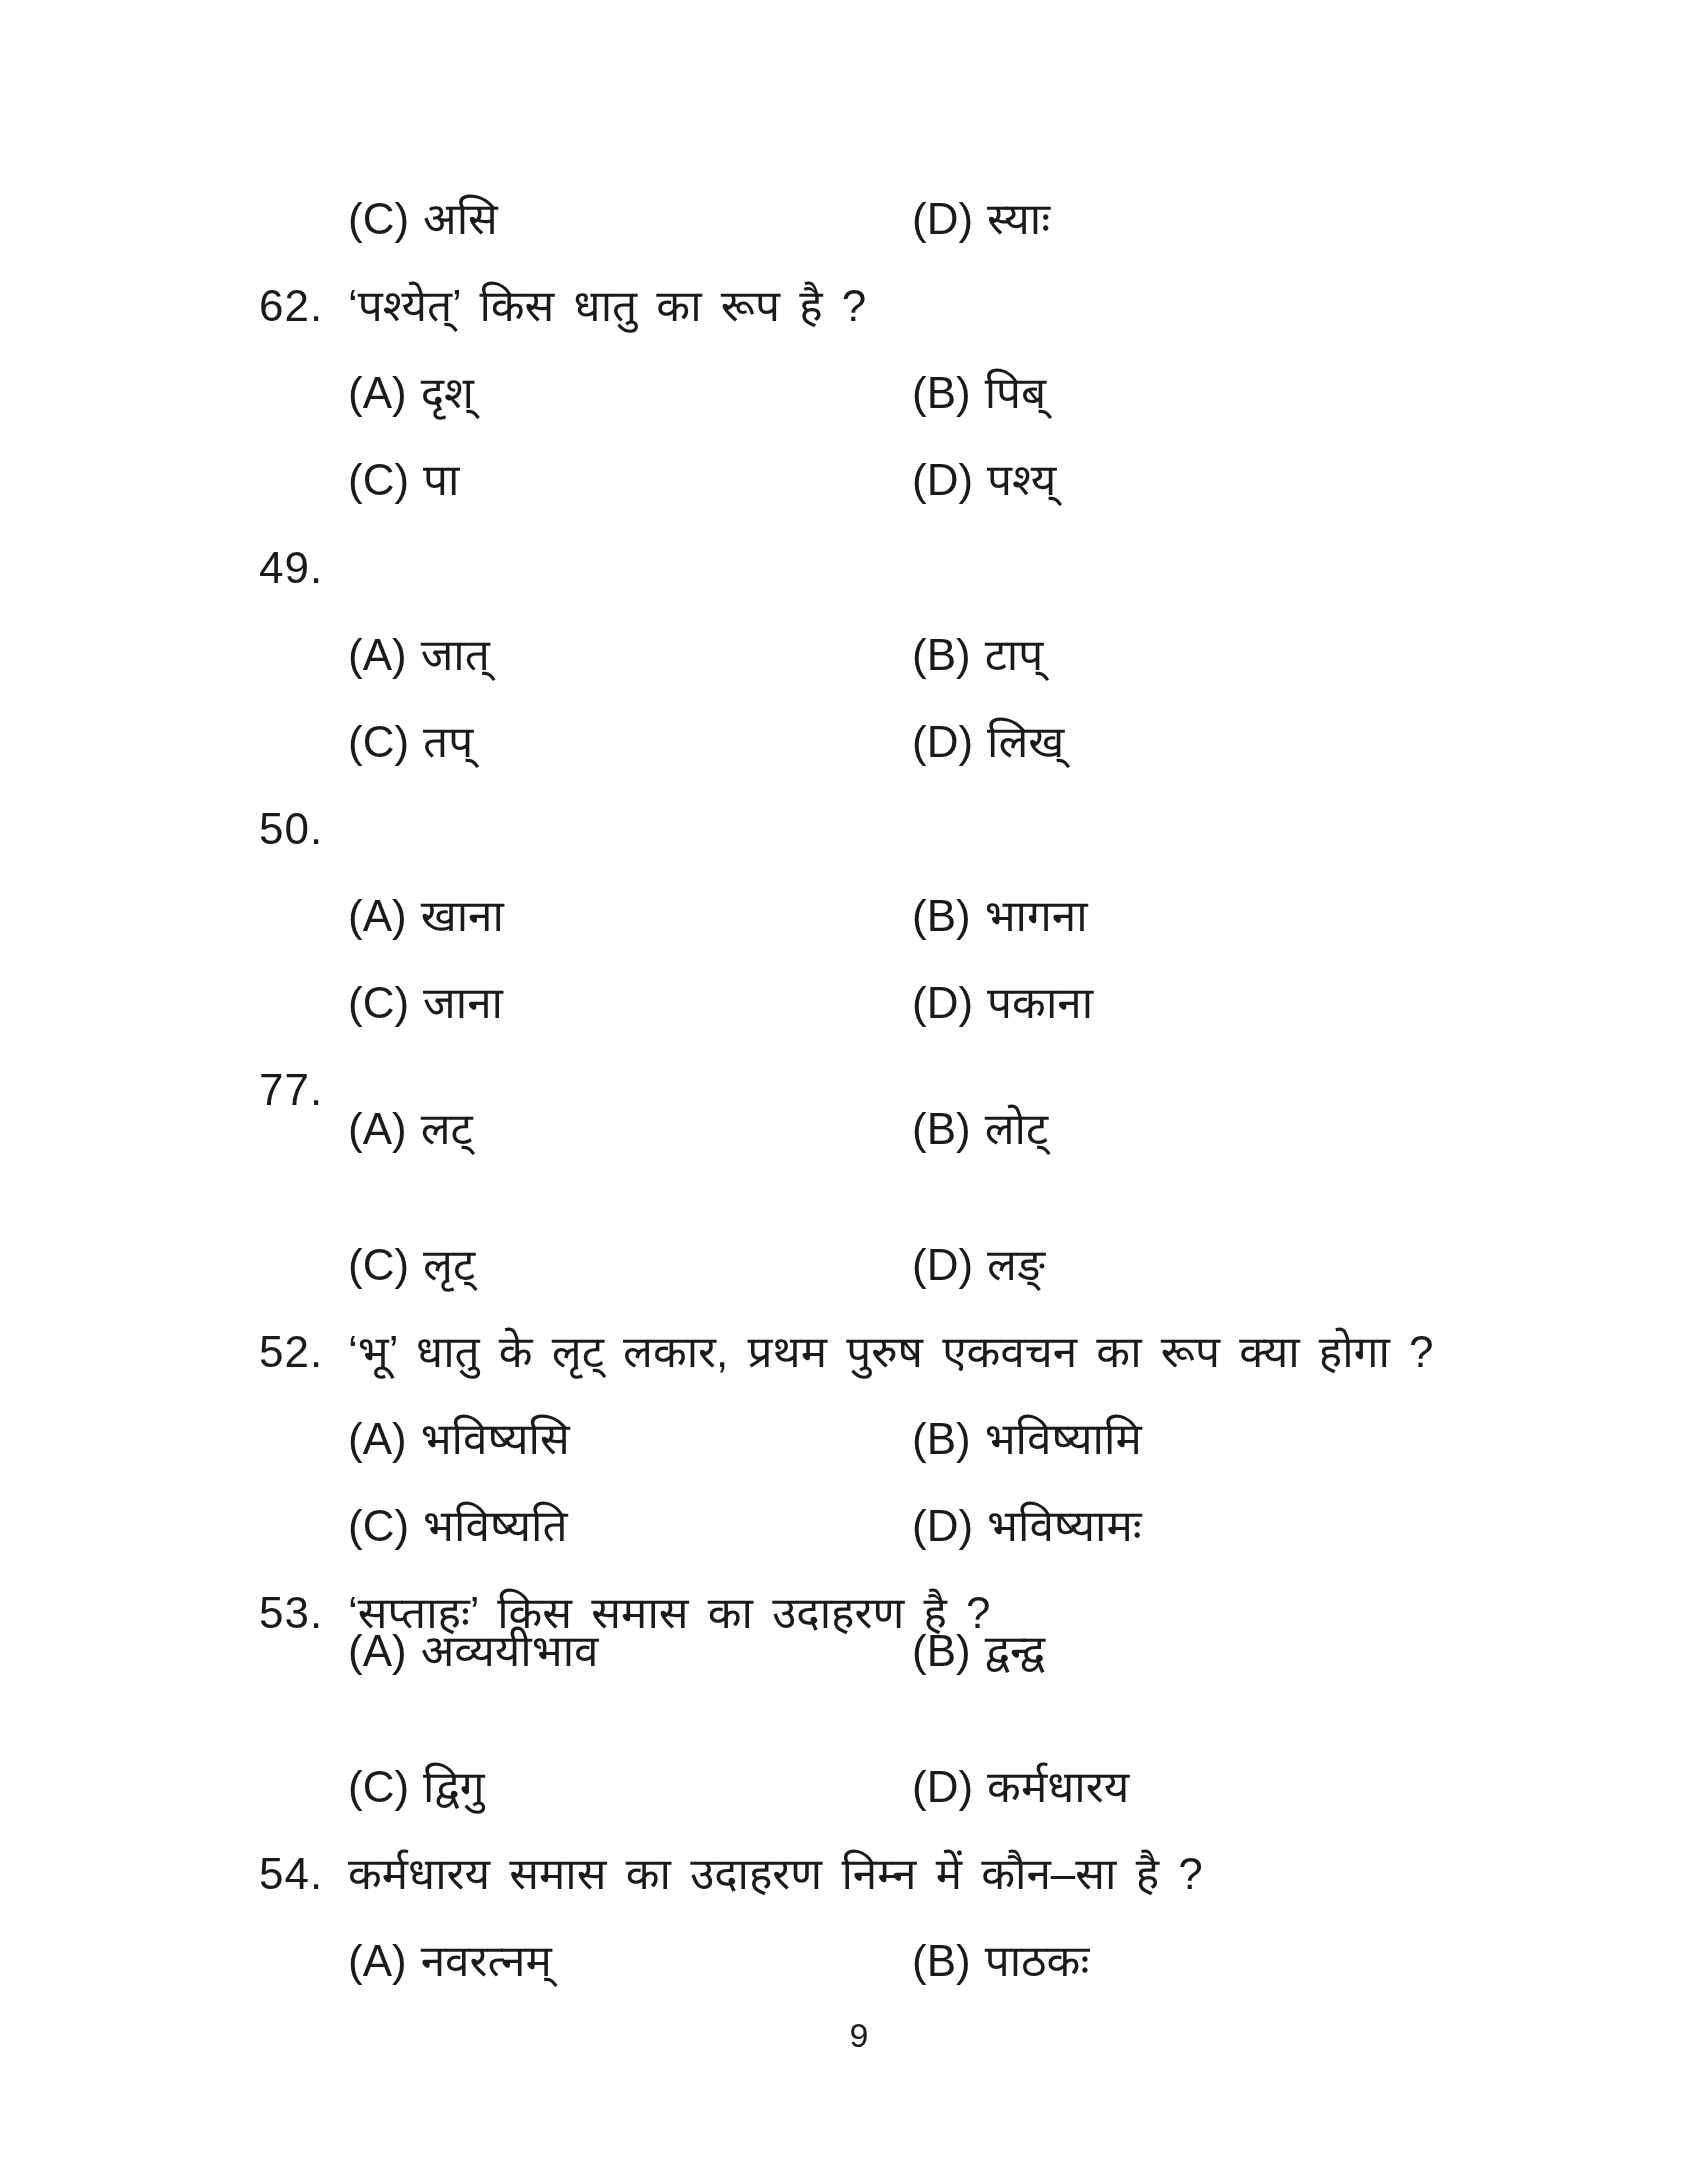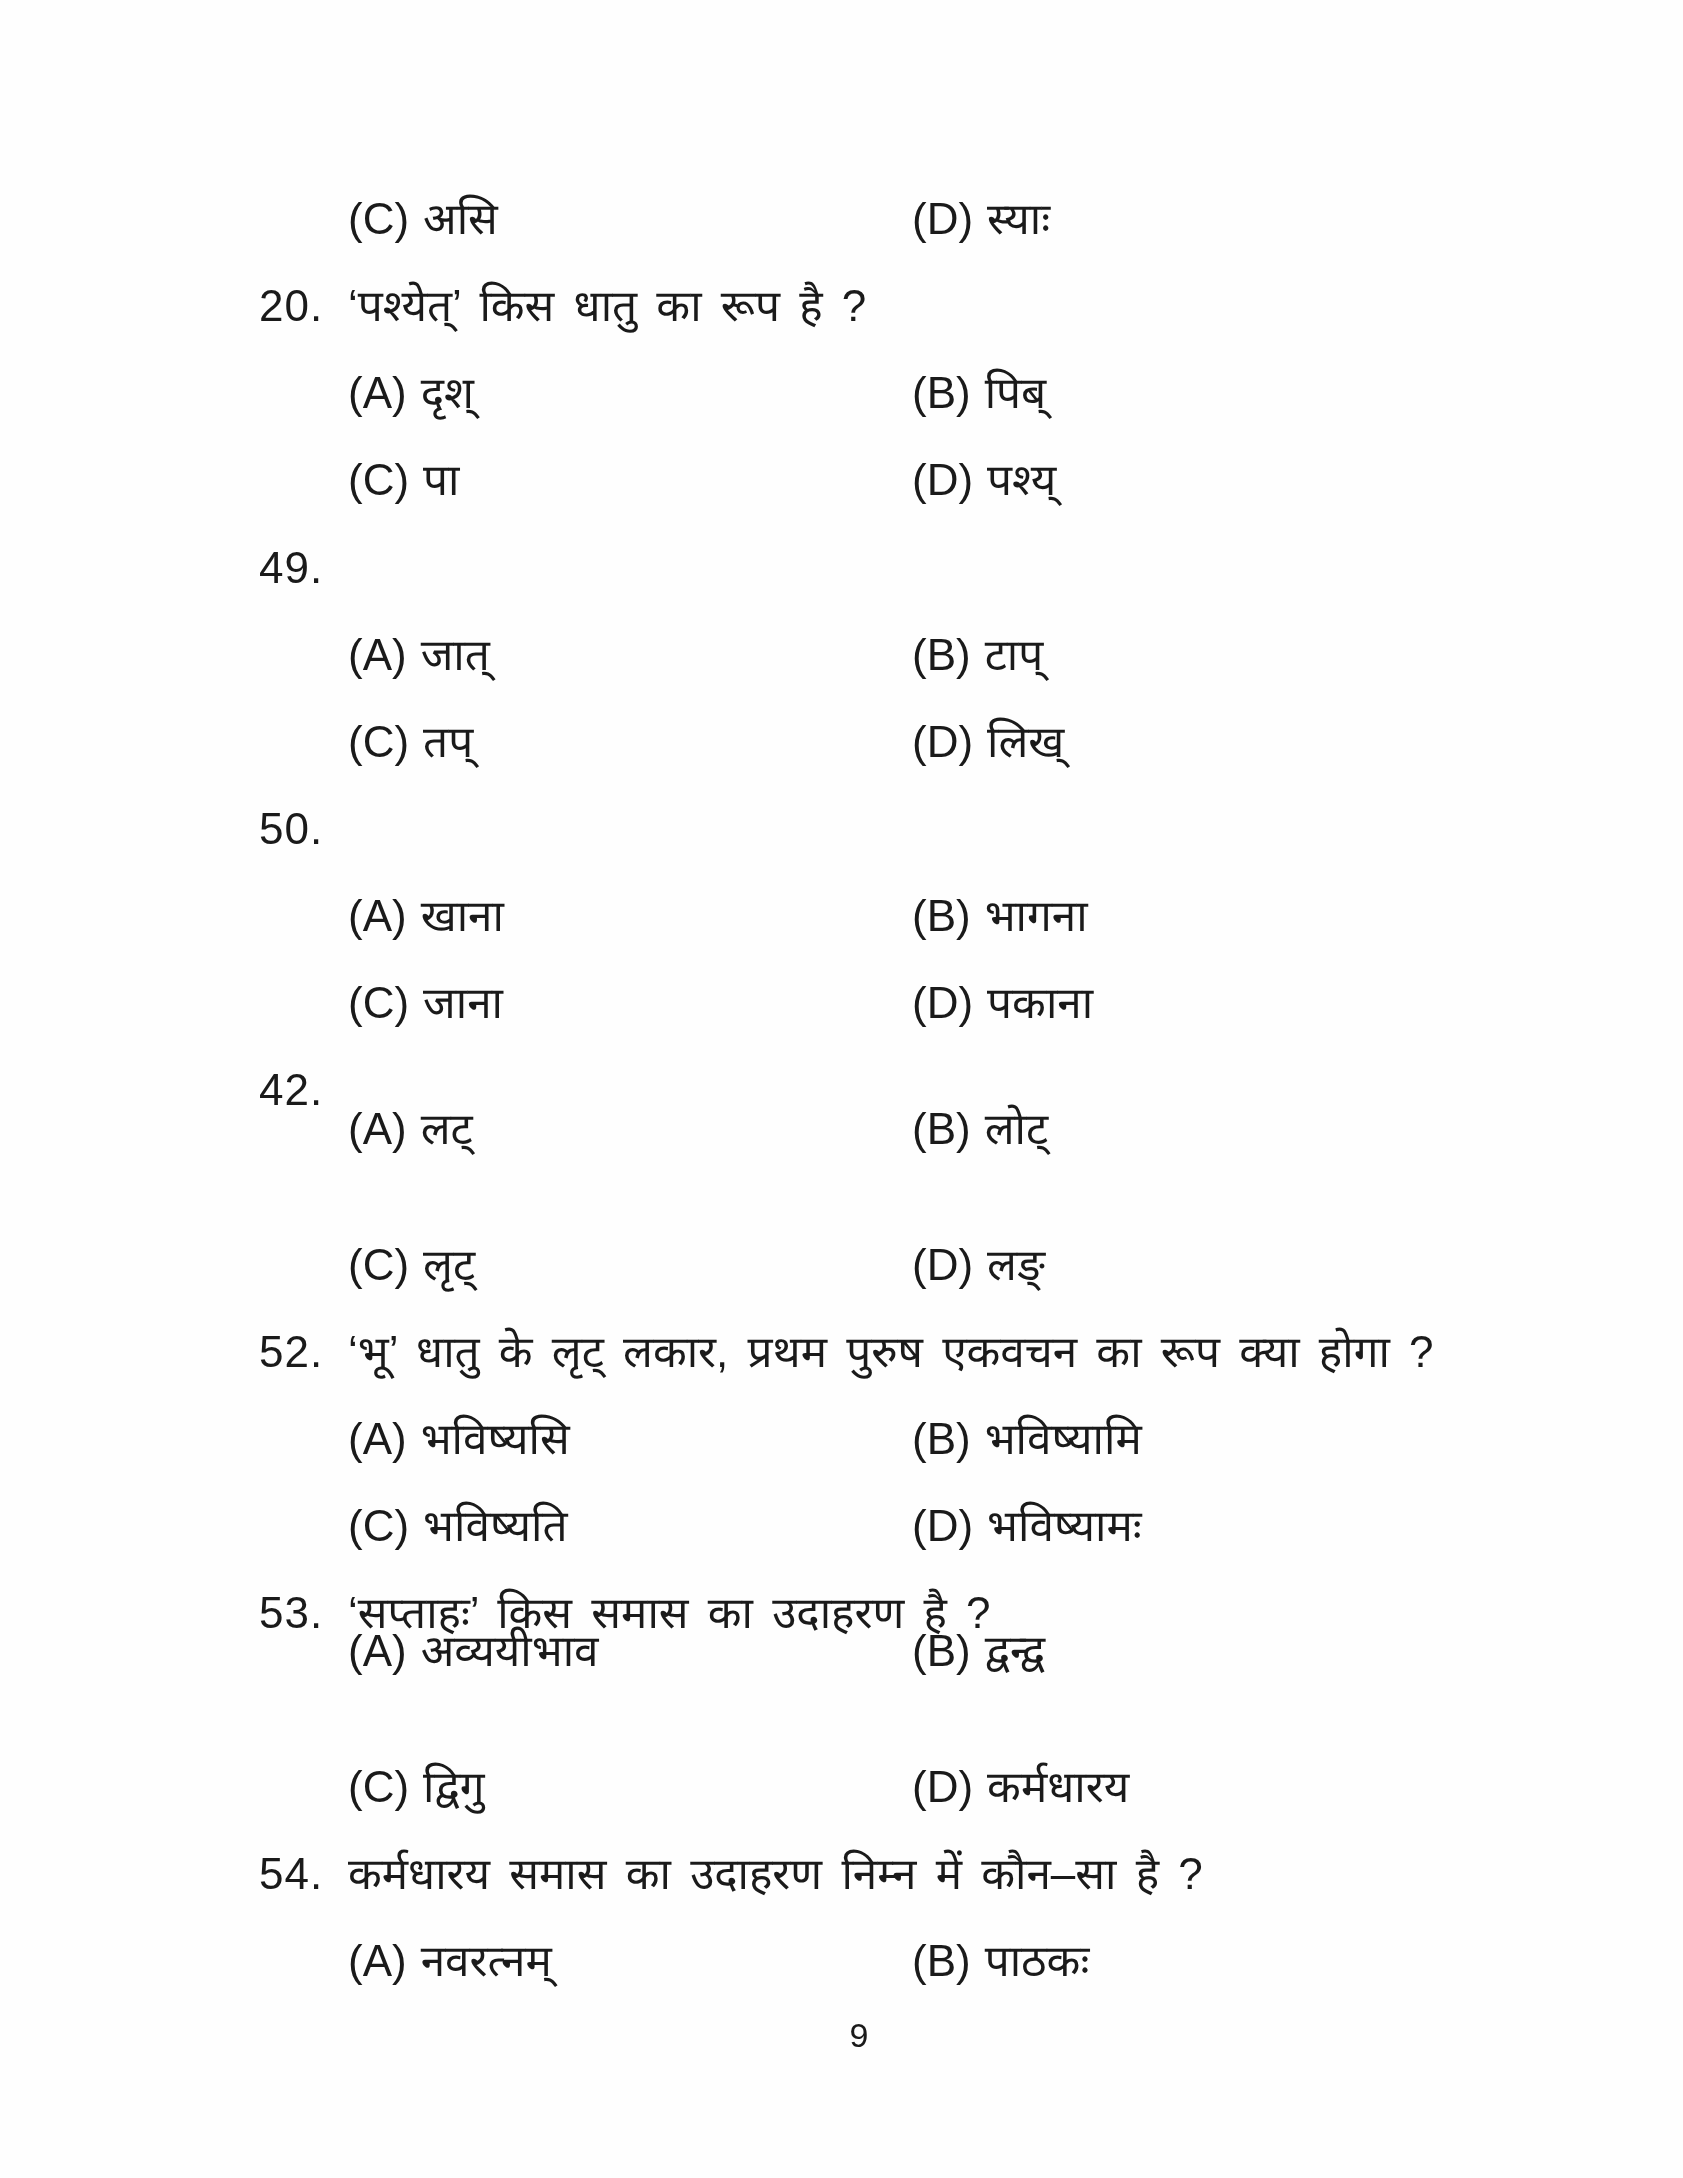--- a/index.html
+++ b/index.html
@@ -63,21 +63,21 @@
 </head>
 <body>
 
 <div class="page">
   <div id="rows">
       <div class="row" style="top: 194px;">
         <span class="opt-left"><span class="opt-label">(C)</span><span>असि</span></span>
         <span class="opt-right"><span class="opt-label">(D)</span><span>स्याः</span></span>
       </div>
       <div class="row" style="top: 281px;">
-        <span class="qnum">20.</span>
+        <span class="qnum">62.</span>
         <span class="qtext">‘पश्येत्’ किस धातु का रूप है ?</span>
       </div>
       <div class="row" style="top: 368px;">
         <span class="opt-left"><span class="opt-label">(A)</span><span>दृश्</span></span>
         <span class="opt-right"><span class="opt-label">(B)</span><span>पिब्</span></span>
       </div>
       <div class="row" style="top: 455px;">
         <span class="opt-left"><span class="opt-label">(C)</span><span>पा</span></span>
         <span class="opt-right"><span class="opt-label">(D)</span><span>पश्य्</span></span>
       </div>
@@ -97,21 +97,21 @@
       </div>
       <div class="row" style="top: 891px;">
         <span class="opt-left"><span class="opt-label">(A)</span><span>खाना</span></span>
         <span class="opt-right"><span class="opt-label">(B)</span><span>भागना</span></span>
       </div>
       <div class="row" style="top: 978px;">
         <span class="opt-left"><span class="opt-label">(C)</span><span>जाना</span></span>
         <span class="opt-right"><span class="opt-label">(D)</span><span>पकाना</span></span>
       </div>
       <div class="row" style="top: 1065px;">
-        <span class="qnum">42.</span>
+        <span class="qnum">77.</span>
       </div>
       <div class="row" style="top: 1104px;">
         <span class="opt-left"><span class="opt-label">(A)</span><span>लट्</span></span>
         <span class="opt-right"><span class="opt-label">(B)</span><span>लोट्</span></span>
       </div>
       <div class="row" style="top: 1240px;">
         <span class="opt-left"><span class="opt-label">(C)</span><span>लृट्</span></span>
         <span class="opt-right"><span class="opt-label">(D)</span><span>लङ्</span></span>
       </div>
       <div class="row" style="top: 1327px;">

